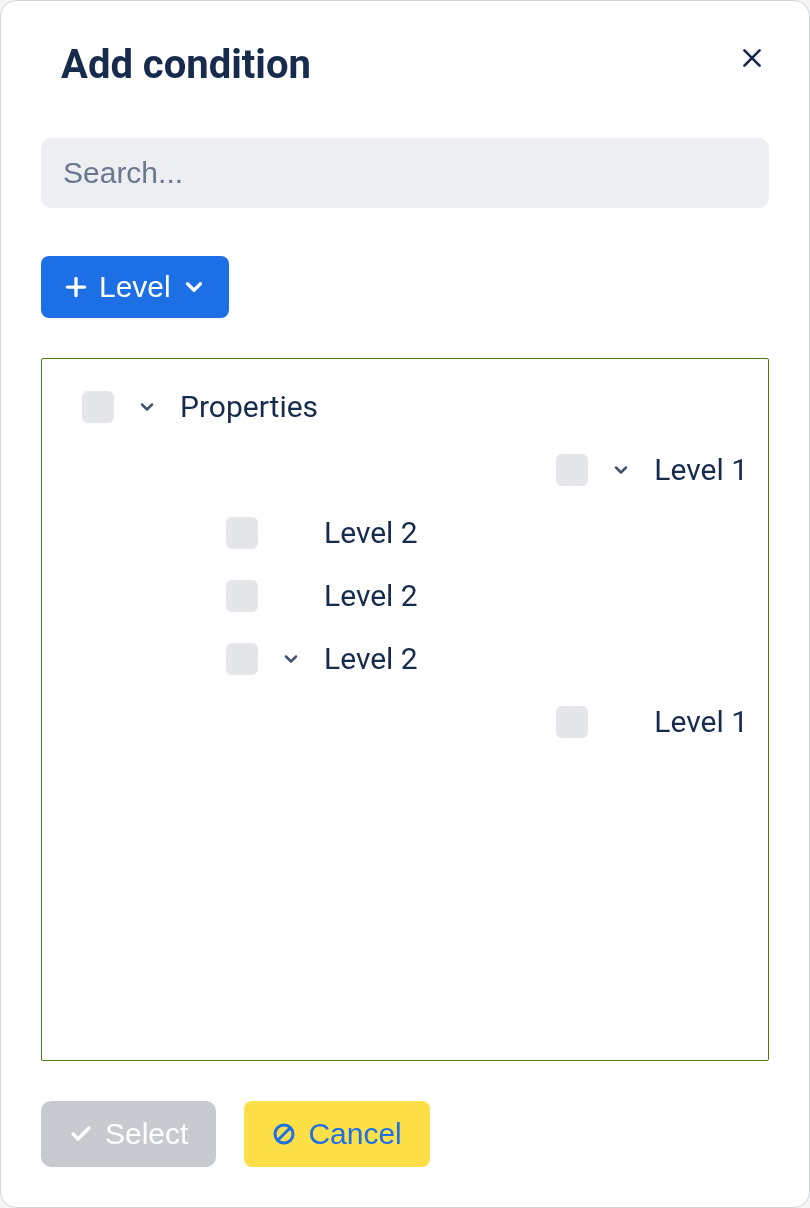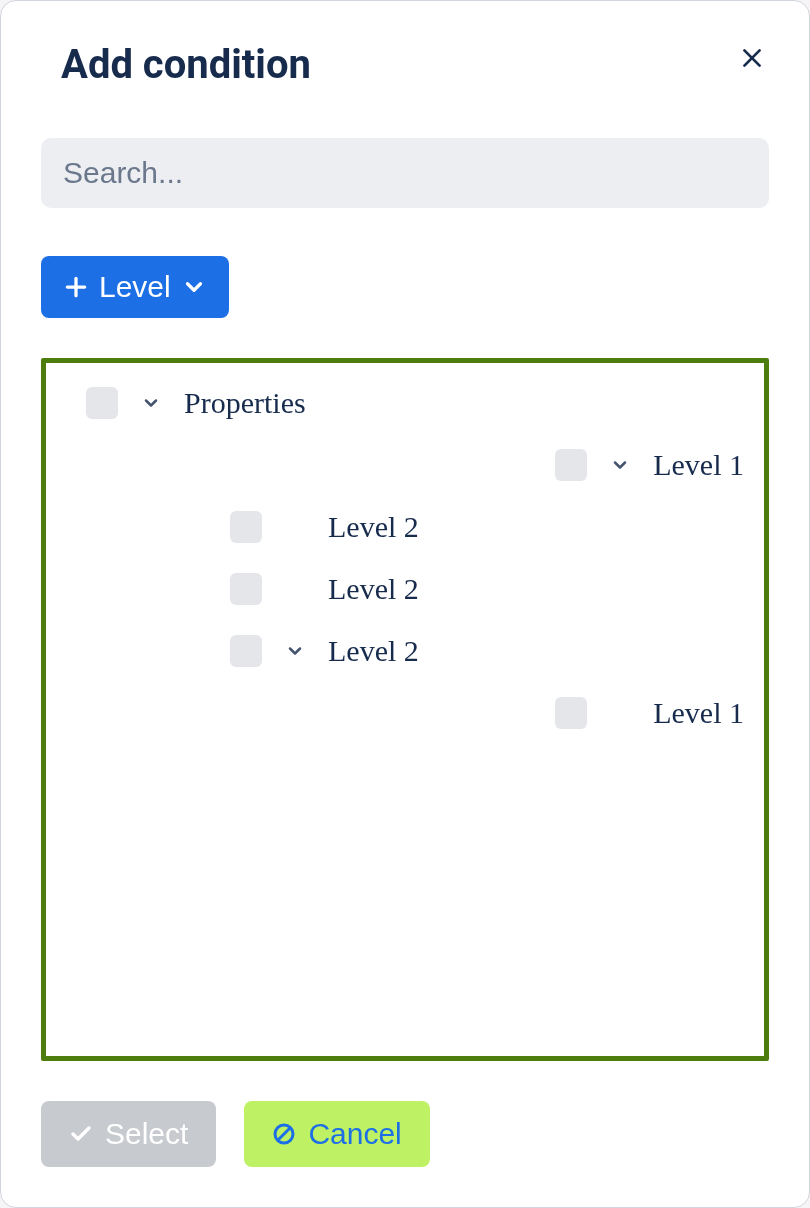--- a/index.html
+++ b/index.html
@@ -76,26 +76,25 @@
       font-weight: 500;
       cursor: pointer;
       margin-bottom: 40px;
       width: fit-content;
     }
     .create-btn svg {
       width: 26px;
       height: 26px;
     }
     .tree-container {
-      border: 5px solid #4d7c0f;
+      border: 1px solid #4d7c0f;
       border-radius: 2px;
       flex: 1;
-      padding: 9px 20px;
+      padding: 16px 20px;
       overflow-y: auto;
-      font-family: Liberation Serif, serif;
     }
     .tree-item {
       display: flex;
       align-items: center;
       gap: 20px;
       padding: 14px 0 14px 20px;
       min-height: 60px;
     }
     .checkbox {
       width: 32px;
@@ -143,23 +142,24 @@
       border: none;
       border-radius: 8px;
       padding: 16px 28px;
       font-size: 30px;
       font-weight: 500;
       cursor: pointer;
     }
     .select-btn {
       background: #c7cacf;
       color: #ffffff;
+      border-radius: 10px;
     }
     .cancel-btn {
-      background: #bef264;
+      background: #fde047;
       color: #1d6fe6;
     }
     .footer-btn svg {
       width: 24px;
       height: 24px;
     }
   </style>
 </head>
 <body>
 

